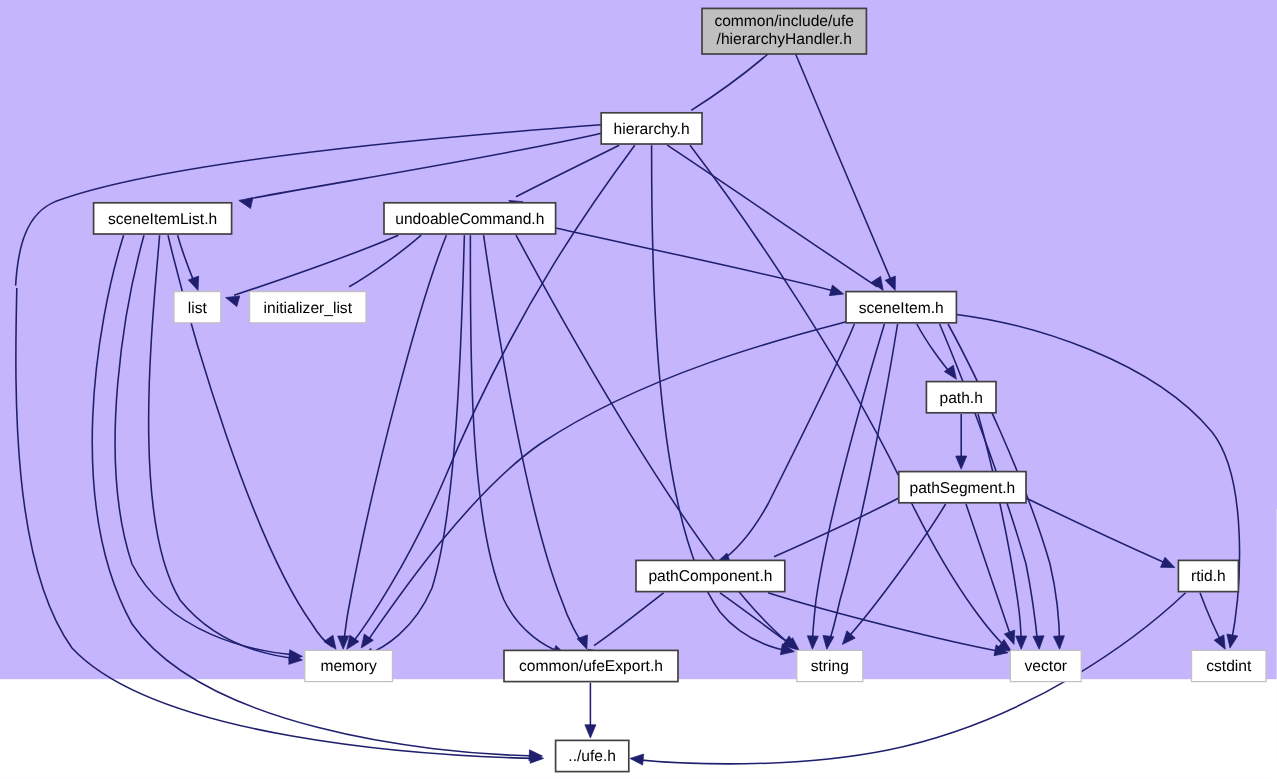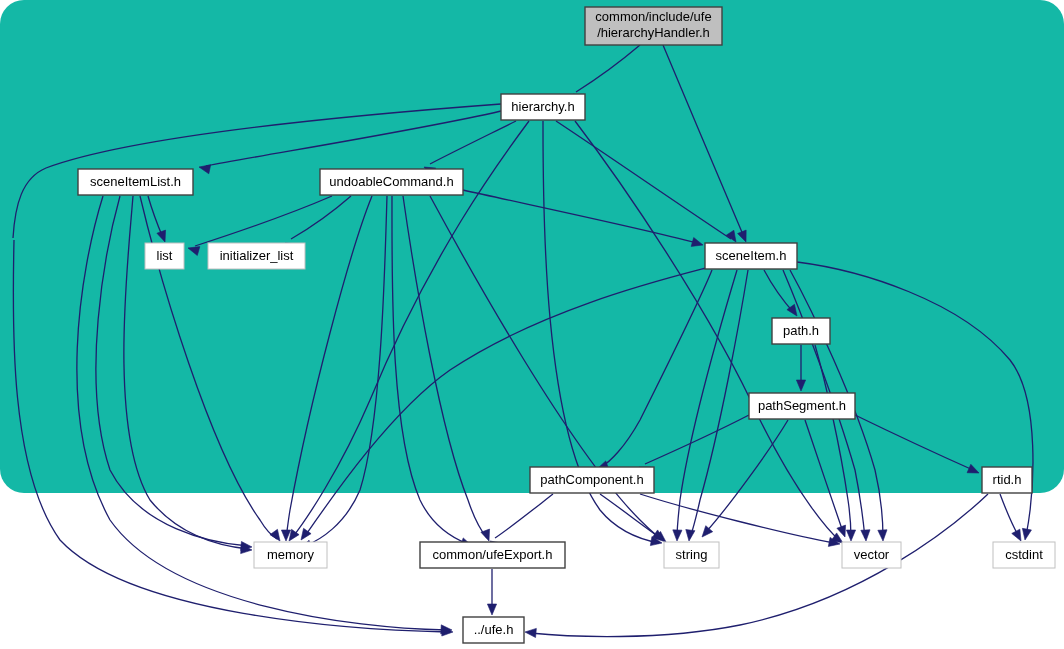--- a/index.html
+++ b/index.html
@@ -10,23 +10,22 @@
   }
   body {
     width: 1064px;
     height: 649px;
     overflow: hidden;
     font-family: "Liberation Sans", sans-serif;
   }
   #graph-root {
     position: relative;
     width: 1064px;
-    height: 493px;
-    background: #14b8a6;
-    border-radius: 24px;
+    height: 566px;
+    background: #c4b5fd;
   }
   svg#dep-graph {
     display: block;
     width: 1064px;
     height: 649px;
   }
   .edge-path {
     fill: none;
     stroke: #1f1f6e;
     stroke-width: 1.3px;

